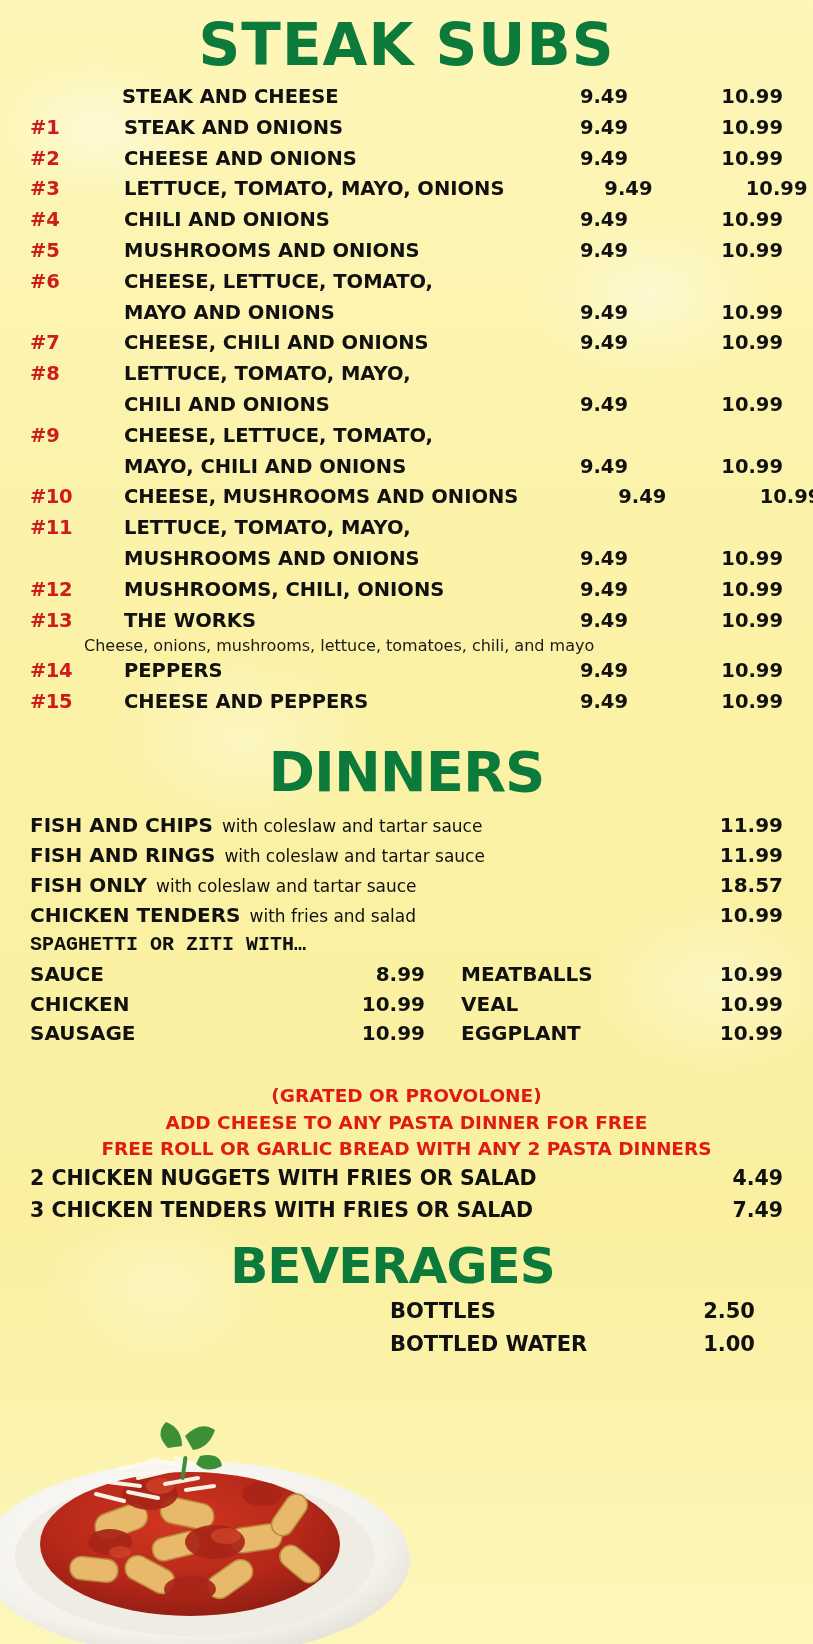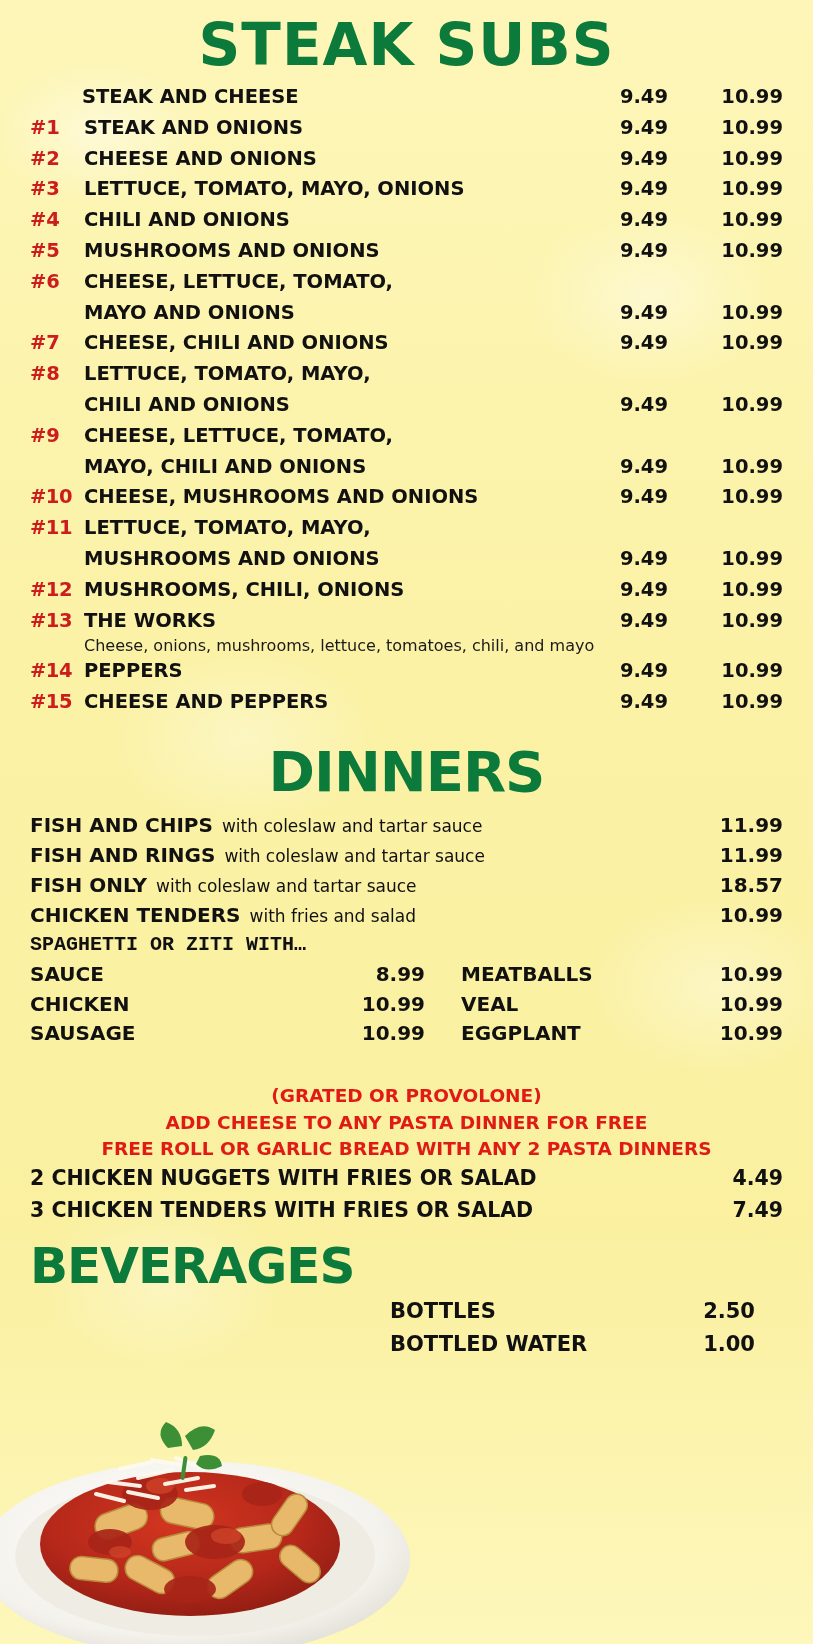--- a/index.html
+++ b/index.html
@@ -55,38 +55,39 @@
     padding-top: 26px;
     padding-bottom: 10px;
   }
   #kids-title {
     font-size: 56px;
     padding-top: 14px;
     padding-bottom: 8px;
   }
   #beverages-title {
     font-size: 50px;
-    text-align: left;
+    text-align: center;
     padding-top: 14px;
     padding-bottom: 4px;
     padding-right: 28px;
   }
 
   
   .subs-list {
     margin-top: 8px;
   }
   .sub-row {
     display: flex;
     align-items: flex-start;
     font-size: 19.5px;
     font-weight: bold;
     color: #111;
     line-height: 1.58;
     white-space: nowrap;
+    gap: 40px;
   }
   .sub-num {
     color: #cc1c1c;
     width: 52px;
     flex: 0 0 52px;
     text-align: left;
   }
   .sub-num.wide {
     letter-spacing: -0.5px;
   }

